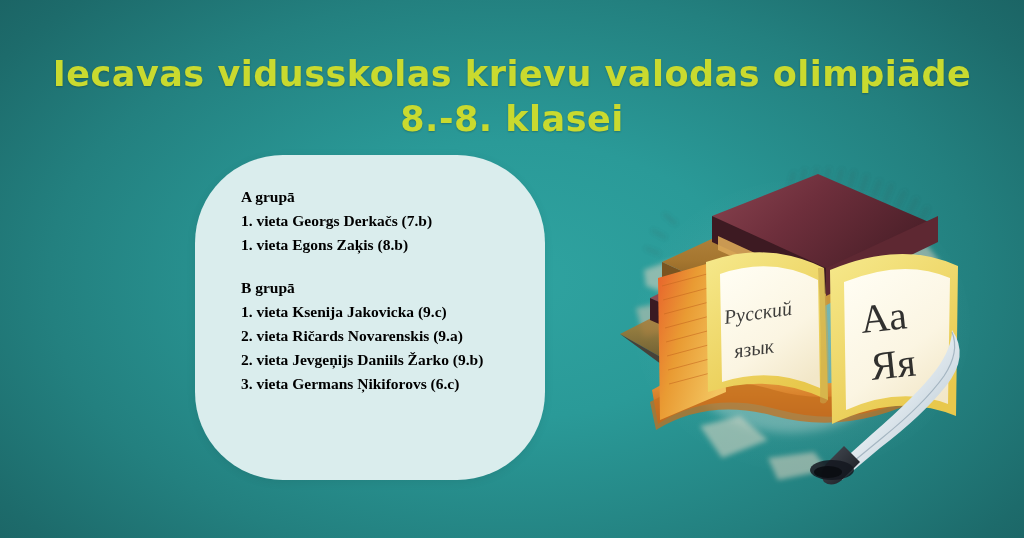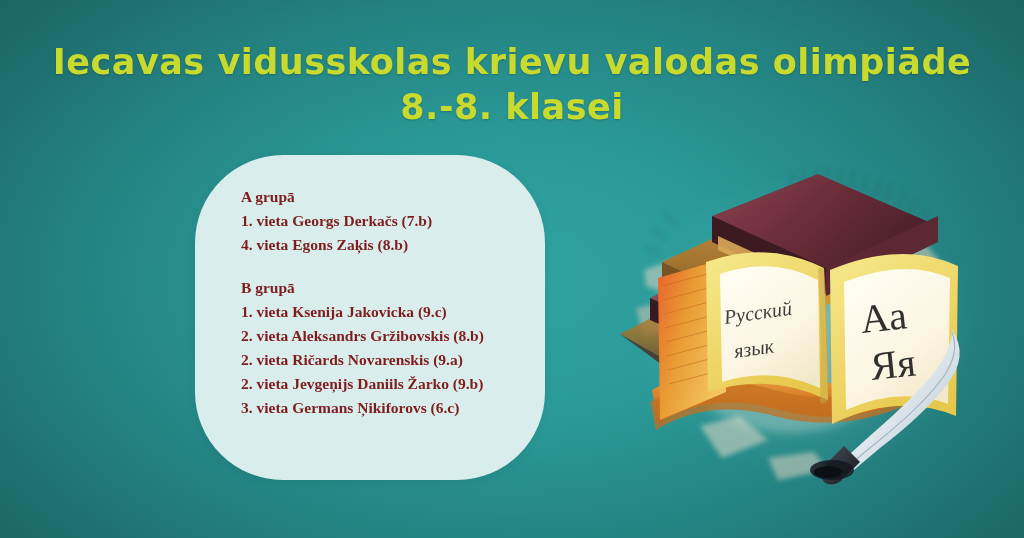--- a/index.html
+++ b/index.html
@@ -19,21 +19,21 @@
                 #1d6b6b 78%,
                 #1a5f60 92%,
                 #185a5b 100%);
     font-family: "Liberation Sans", sans-serif;
   }
 
   
   #title-block {
     position: absolute;
     left: 0; right: 0;
-    top: 40px;
+    top: 52px;
     text-align: center;
     z-index: 5;
   }
   .title-line {
     color: #c9da2f;
     font-family: "DejaVu Sans", sans-serif;
     font-weight: bold;
     font-size: 35px;
     letter-spacing: 0.5px;
     line-height: 1.28;
@@ -58,21 +58,21 @@
     left: 46px;
     top: 30px;
     right: 14px;
   }
   .group {
     margin-bottom: 18px;
   }
   .group:last-child { margin-bottom: 4px; }
   .group-title, .result-line {
     font-family: "Liberation Serif", "DejaVu Serif", serif;
-    color: #7f1d1d;
+    color: #000000;
     font-weight: bold;
     font-size: 15.5px;
     line-height: 1.56;
     white-space: nowrap;
   }
 
   
   #artwork {
     position: absolute;
     left: 600px;
@@ -92,27 +92,26 @@
     <div class="title-line">Iecavas vidusskolas krievu valodas olimpiāde</div>
     <div class="title-line">8.-8. klasei</div>
   </div>
 
   <div id="results-card">
     <div id="results-content">
 
       <div class="group">
         <div class="group-title">A grupā</div>
         <div class="result-line">1. vieta Georgs Derkačs (7.b)</div>
-        <div class="result-line">4. vieta Egons Zaķis (8.b)</div>
+        <div class="result-line">1. vieta Egons Zaķis (8.b)</div>
       </div>
 
       <div class="group">
         <div class="group-title">B grupā</div>
         <div class="result-line">1. vieta Ksenija Jakovicka (9.c)</div>
-        <div class="result-line">2. vieta Aleksandrs Gržibovskis (8.b)</div>
         <div class="result-line">2. vieta Ričards Novarenskis (9.a)</div>
         <div class="result-line">2. vieta Jevgeņijs Daniils Žarko (9.b)</div>
         <div class="result-line">3. vieta Germans Ņikiforovs (6.c)</div>
       </div>
 
     </div>
   </div>
 
   <div id="artwork">
     <svg viewBox="0 0 404 336" xmlns="http://www.w3.org/2000/svg">

